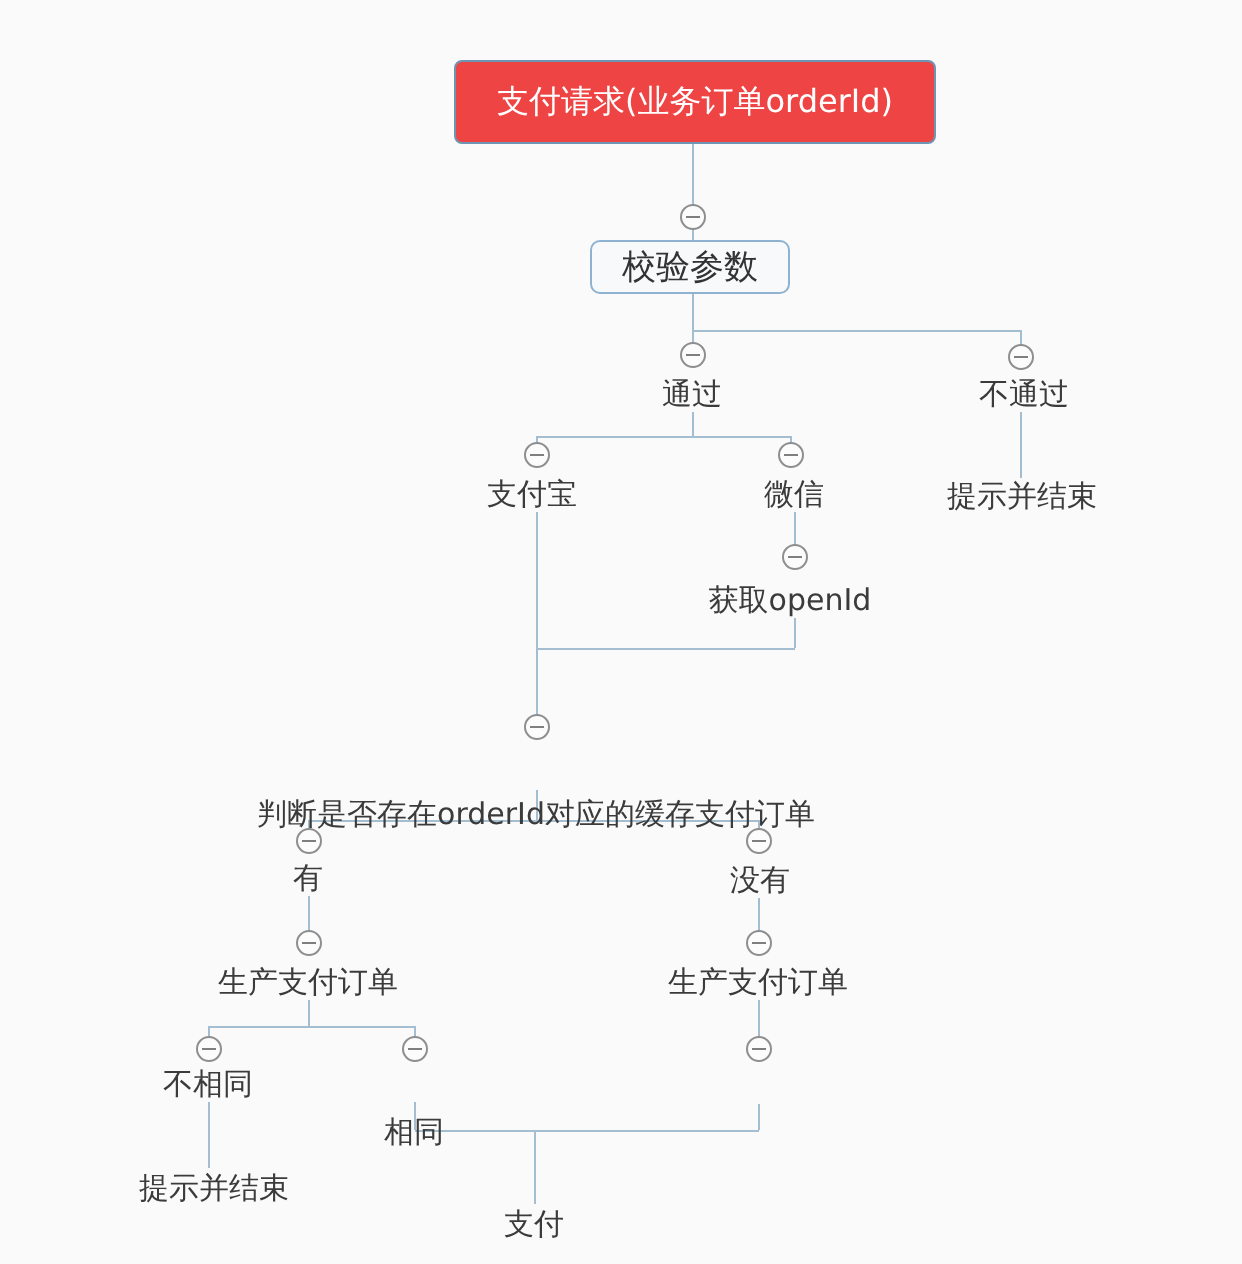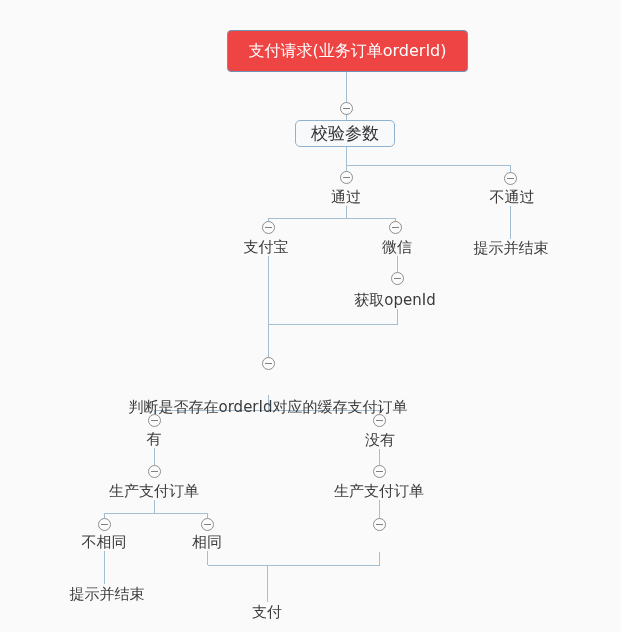--- a/index.html
+++ b/index.html
@@ -119,17 +119,17 @@
   <div class="lbl" style="left:266px;top:238px;">支付宝</div>
   <div class="lbl" style="left:397px;top:238px;">微信</div>
   <div class="lbl" style="left:511px;top:239px;">提示并结束</div>
   <div class="lbl" style="left:395px;top:291px;">获取openId</div>
   <div class="lbl" style="left:268px;top:398px;">判断是否存在orderId对应的缓存支付订单</div>
   <div class="lbl" style="left:154px;top:430px;">有</div>
   <div class="lbl" style="left:380px;top:431px;">没有</div>
   <div class="lbl" style="left:154px;top:482px;">生产支付订单</div>
   <div class="lbl" style="left:379px;top:482px;">生产支付订单</div>
   <div class="lbl" style="left:104px;top:533px;">不相同</div>
-  <div class="lbl" style="left:207px;top:533px;">相同</div>
+  <div class="lbl" style="left:207px;top:557px;">相同</div>
   <div class="lbl" style="left:107px;top:585px;">提示并结束</div>
   <div class="lbl" style="left:267px;top:603px;">支付</div>
 
 </div>
 
 </body></html>

